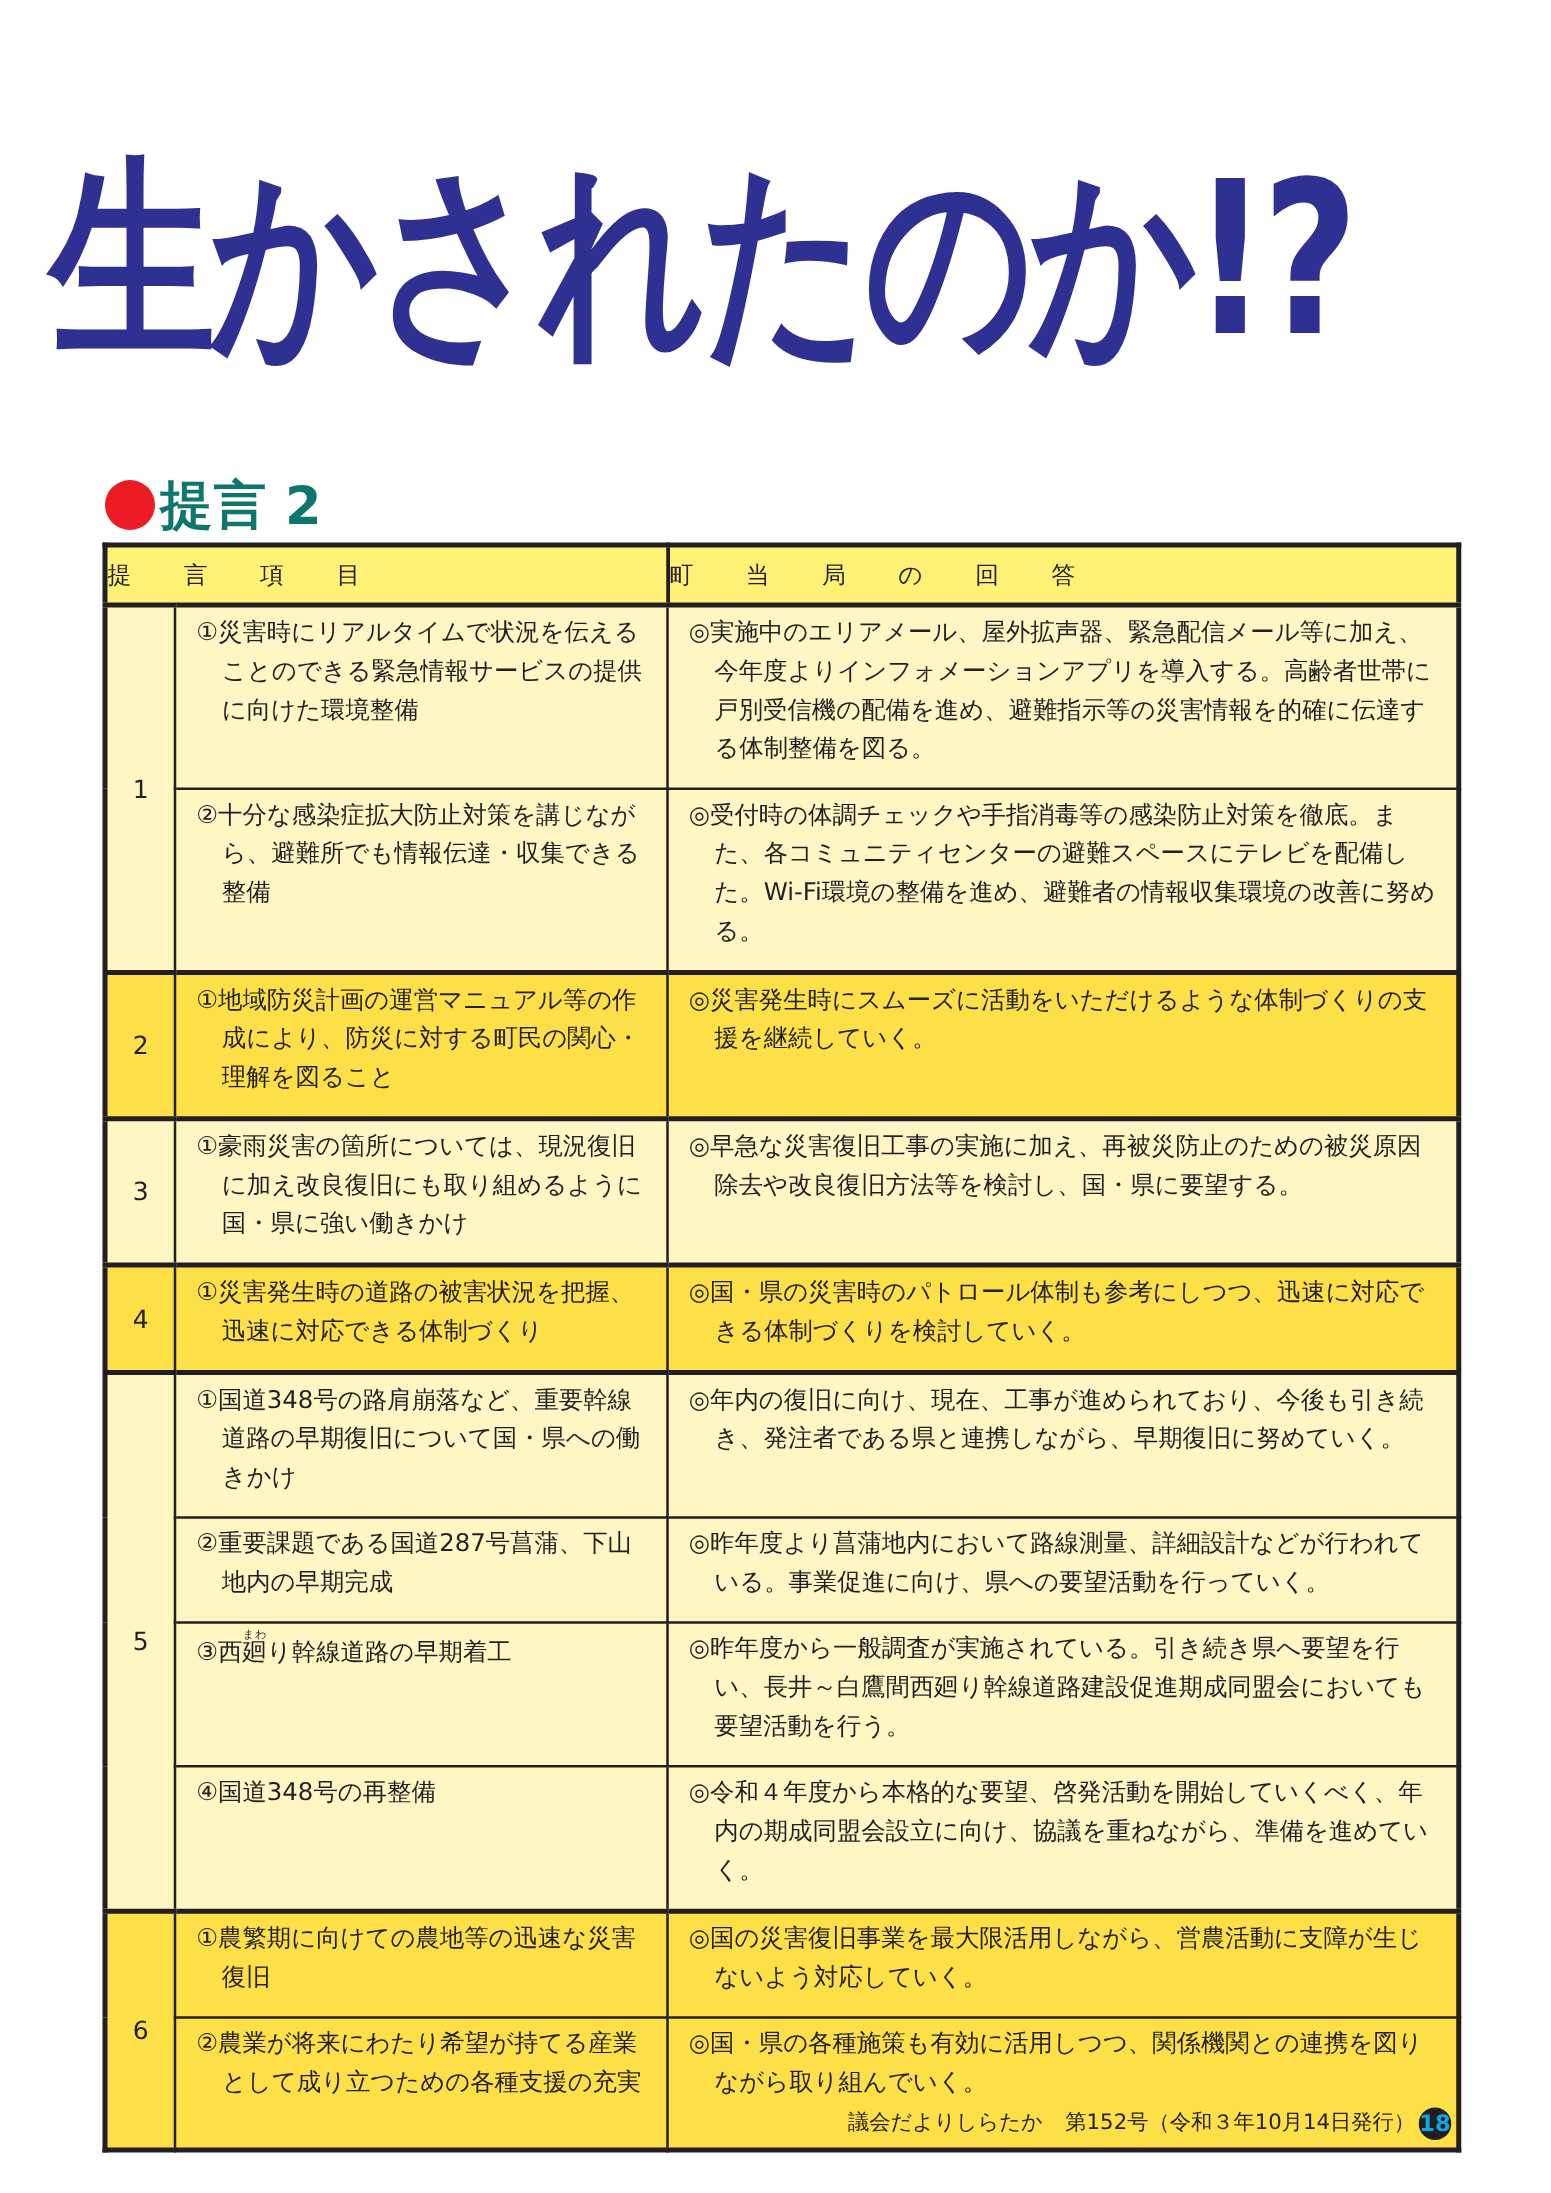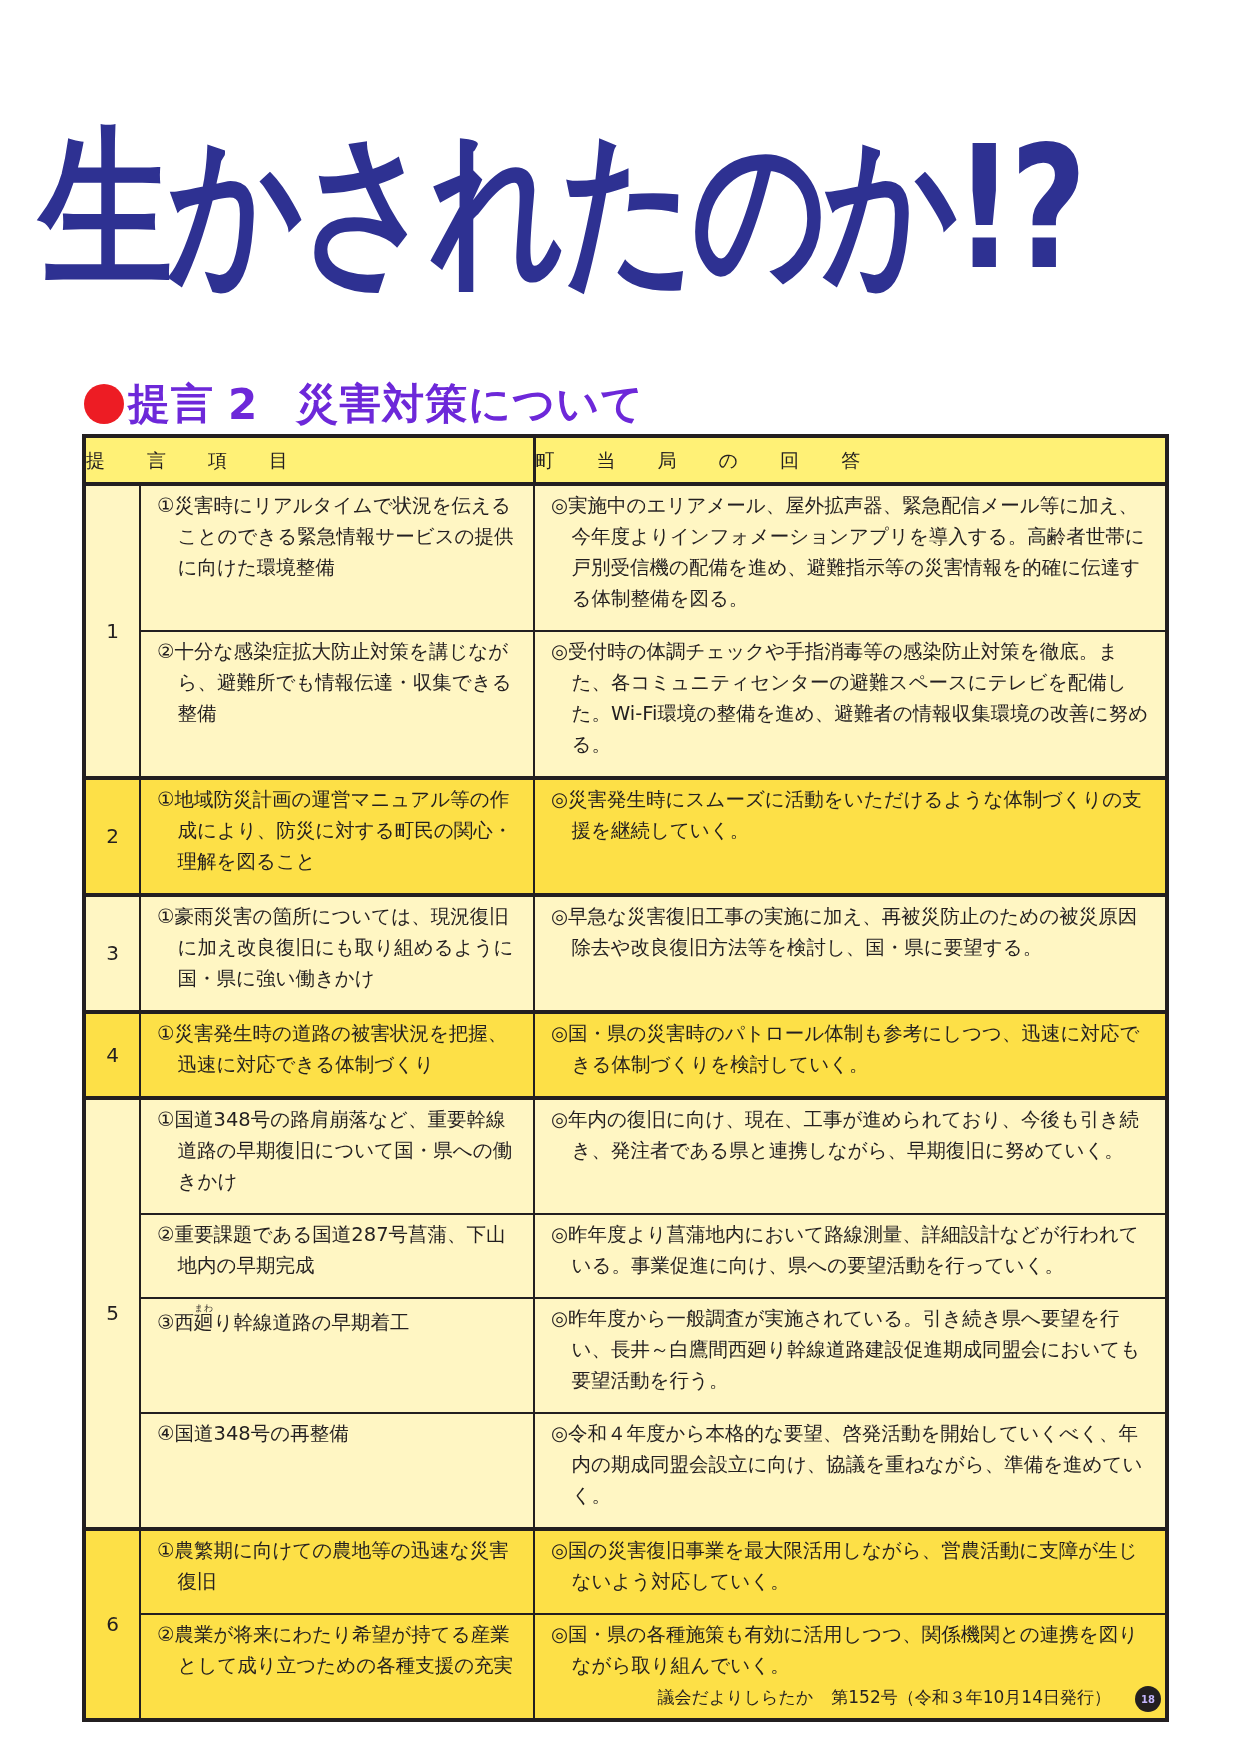--- a/index.html
+++ b/index.html
@@ -3,50 +3,49 @@
 <meta charset="utf-8">
 <style>
   html, body { margin:0; padding:0; background:#ffffff; }
   body { width:1241px; height:1754px; position:relative; overflow:hidden;
          font-family:"DejaVu Sans","Liberation Sans",sans-serif; color:#231f20; }
   .headline { position:absolute; left:40px; top:118px; width:1180px; height:180px;
               font-family:"DejaVu Sans","Liberation Sans",sans-serif; font-weight:bold;
               color:#2e3192; font-size:170px; line-height:180px; letter-spacing:-6px;
               transform:scaleX(0.78); transform-origin:left top; white-space:nowrap; }
   .section-title { position:absolute; left:84px; top:376px; height:56px; display:flex; align-items:center;
-                   font-size:42px; font-weight:bold; color:#6d28d9; letter-spacing:1px; }
+                   font-size:42px; font-weight:bold; color:#0f766e; letter-spacing:1px; }
   .section-title .dot { width:40px; height:40px; border-radius:50%; background:#ed1c24; margin-right:4px; display:inline-block; }
   .section-title .num { margin:0 38px 0 14px; }
   table.main { position:absolute; left:82px; top:434px; width:1083px; border-collapse:collapse;
                border:4px solid #231f20; font-size:19.5px; line-height:31px; table-layout:fixed; }
   table.main th { background:#fff176; height:44px; font-weight:normal; font-size:19px; letter-spacing:18px;
                   border:3px solid #231f20; text-align:left; padding:0; }
   table.main td { border:2px solid #231f20; vertical-align:top; padding:4px 10px 16px 16px; }
   table.main td.no { text-align:center; vertical-align:middle; font-size:20px; padding:0; }
   tr.gA td { background:#fff6c3; }
   tr.gB td { background:#fde047; }
   tr.grp-start td { border-top:4px solid #231f20; }
   .item { display:block; text-indent:-1.05em; padding-left:1.05em; }
   .ans  { display:block; text-indent:-1.05em; padding-left:1.05em; }
   .footer { position:absolute; right:80px; top:1686px; font-size:17px; display:flex; align-items:flex-start; color:#231f20; }
-  .footer .pg { display:inline-flex; width:26px; height:26px; border-radius:50%; background:#231f20; color:#c4b5fd;
-                font-size:10px; font-weight:bold; align-items:center; justify-content:center; margin-left:24px; }
+  .footer .pg { display:inline-flex; width:26px; height:26px; border-radius:50%; background:#231f20; color:#0ea5e9;
+                font-size:18px; font-weight:bold; align-items:center; justify-content:center; margin-left:3px; }
   .footer .sp { display:inline-block; width:18px; }
   ruby rt { font-size:9px; }
 </style>
 </head>
 <body>
 
 <div class="headline">生かされたのか!?</div>
 
 <div class="section-title">
   <span class="dot"></span>
   <span>提言</span>
   <span class="num">2</span>
-  <span>災害対策について</span>
 </div>
 
 <table class="main">
   <colgroup>
     <col style="width:56px">
     <col style="width:394px">
     <col style="width:633px">
   </colgroup>
   <thead>
     <tr>

